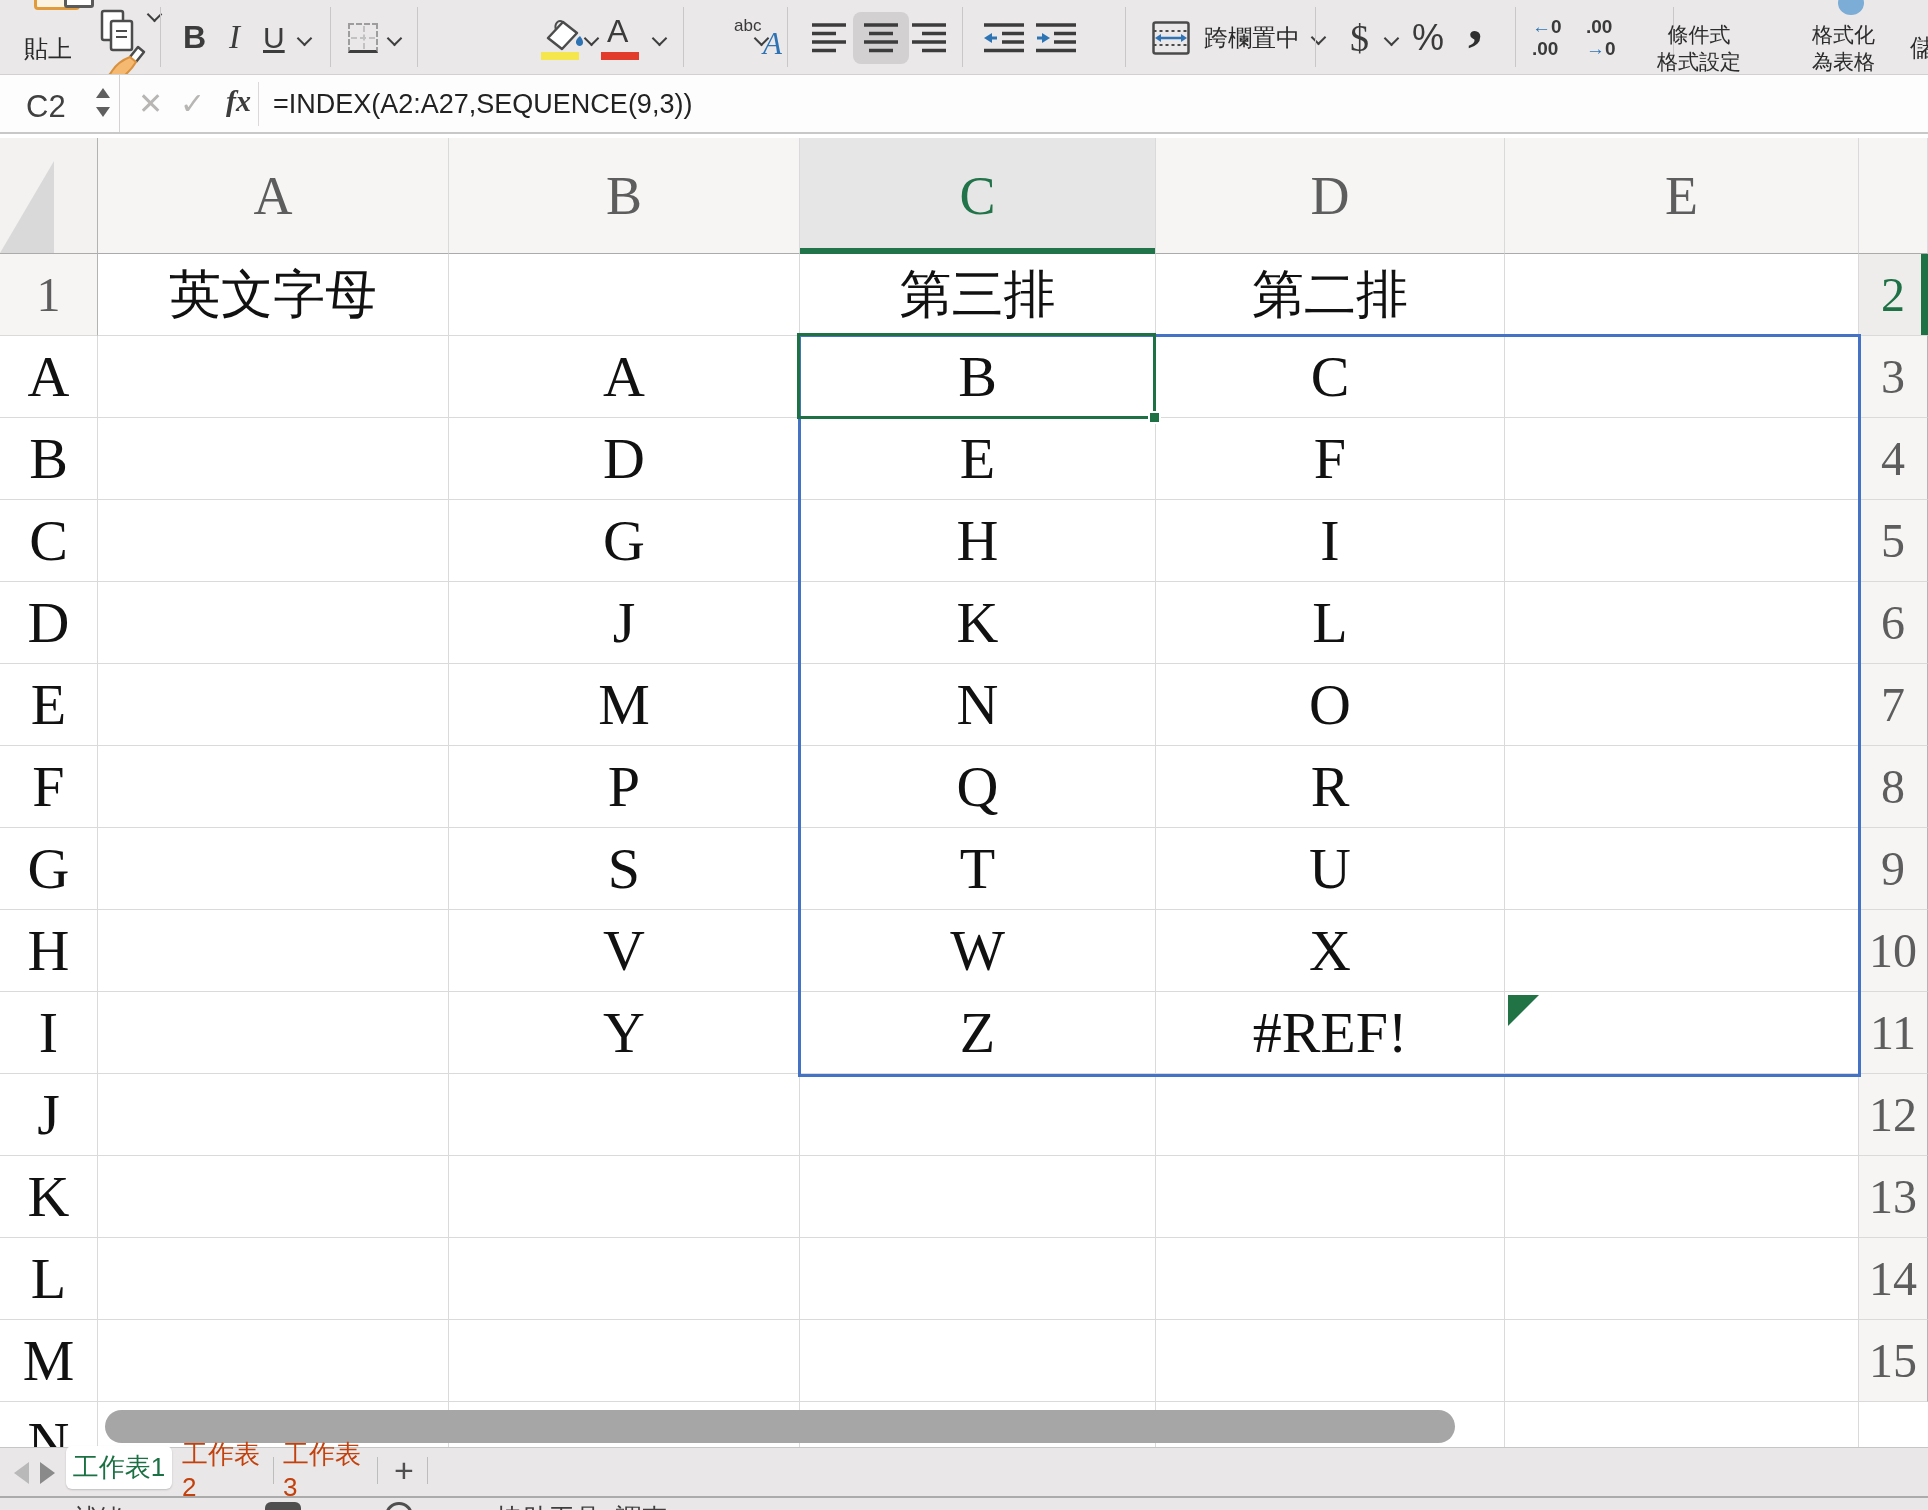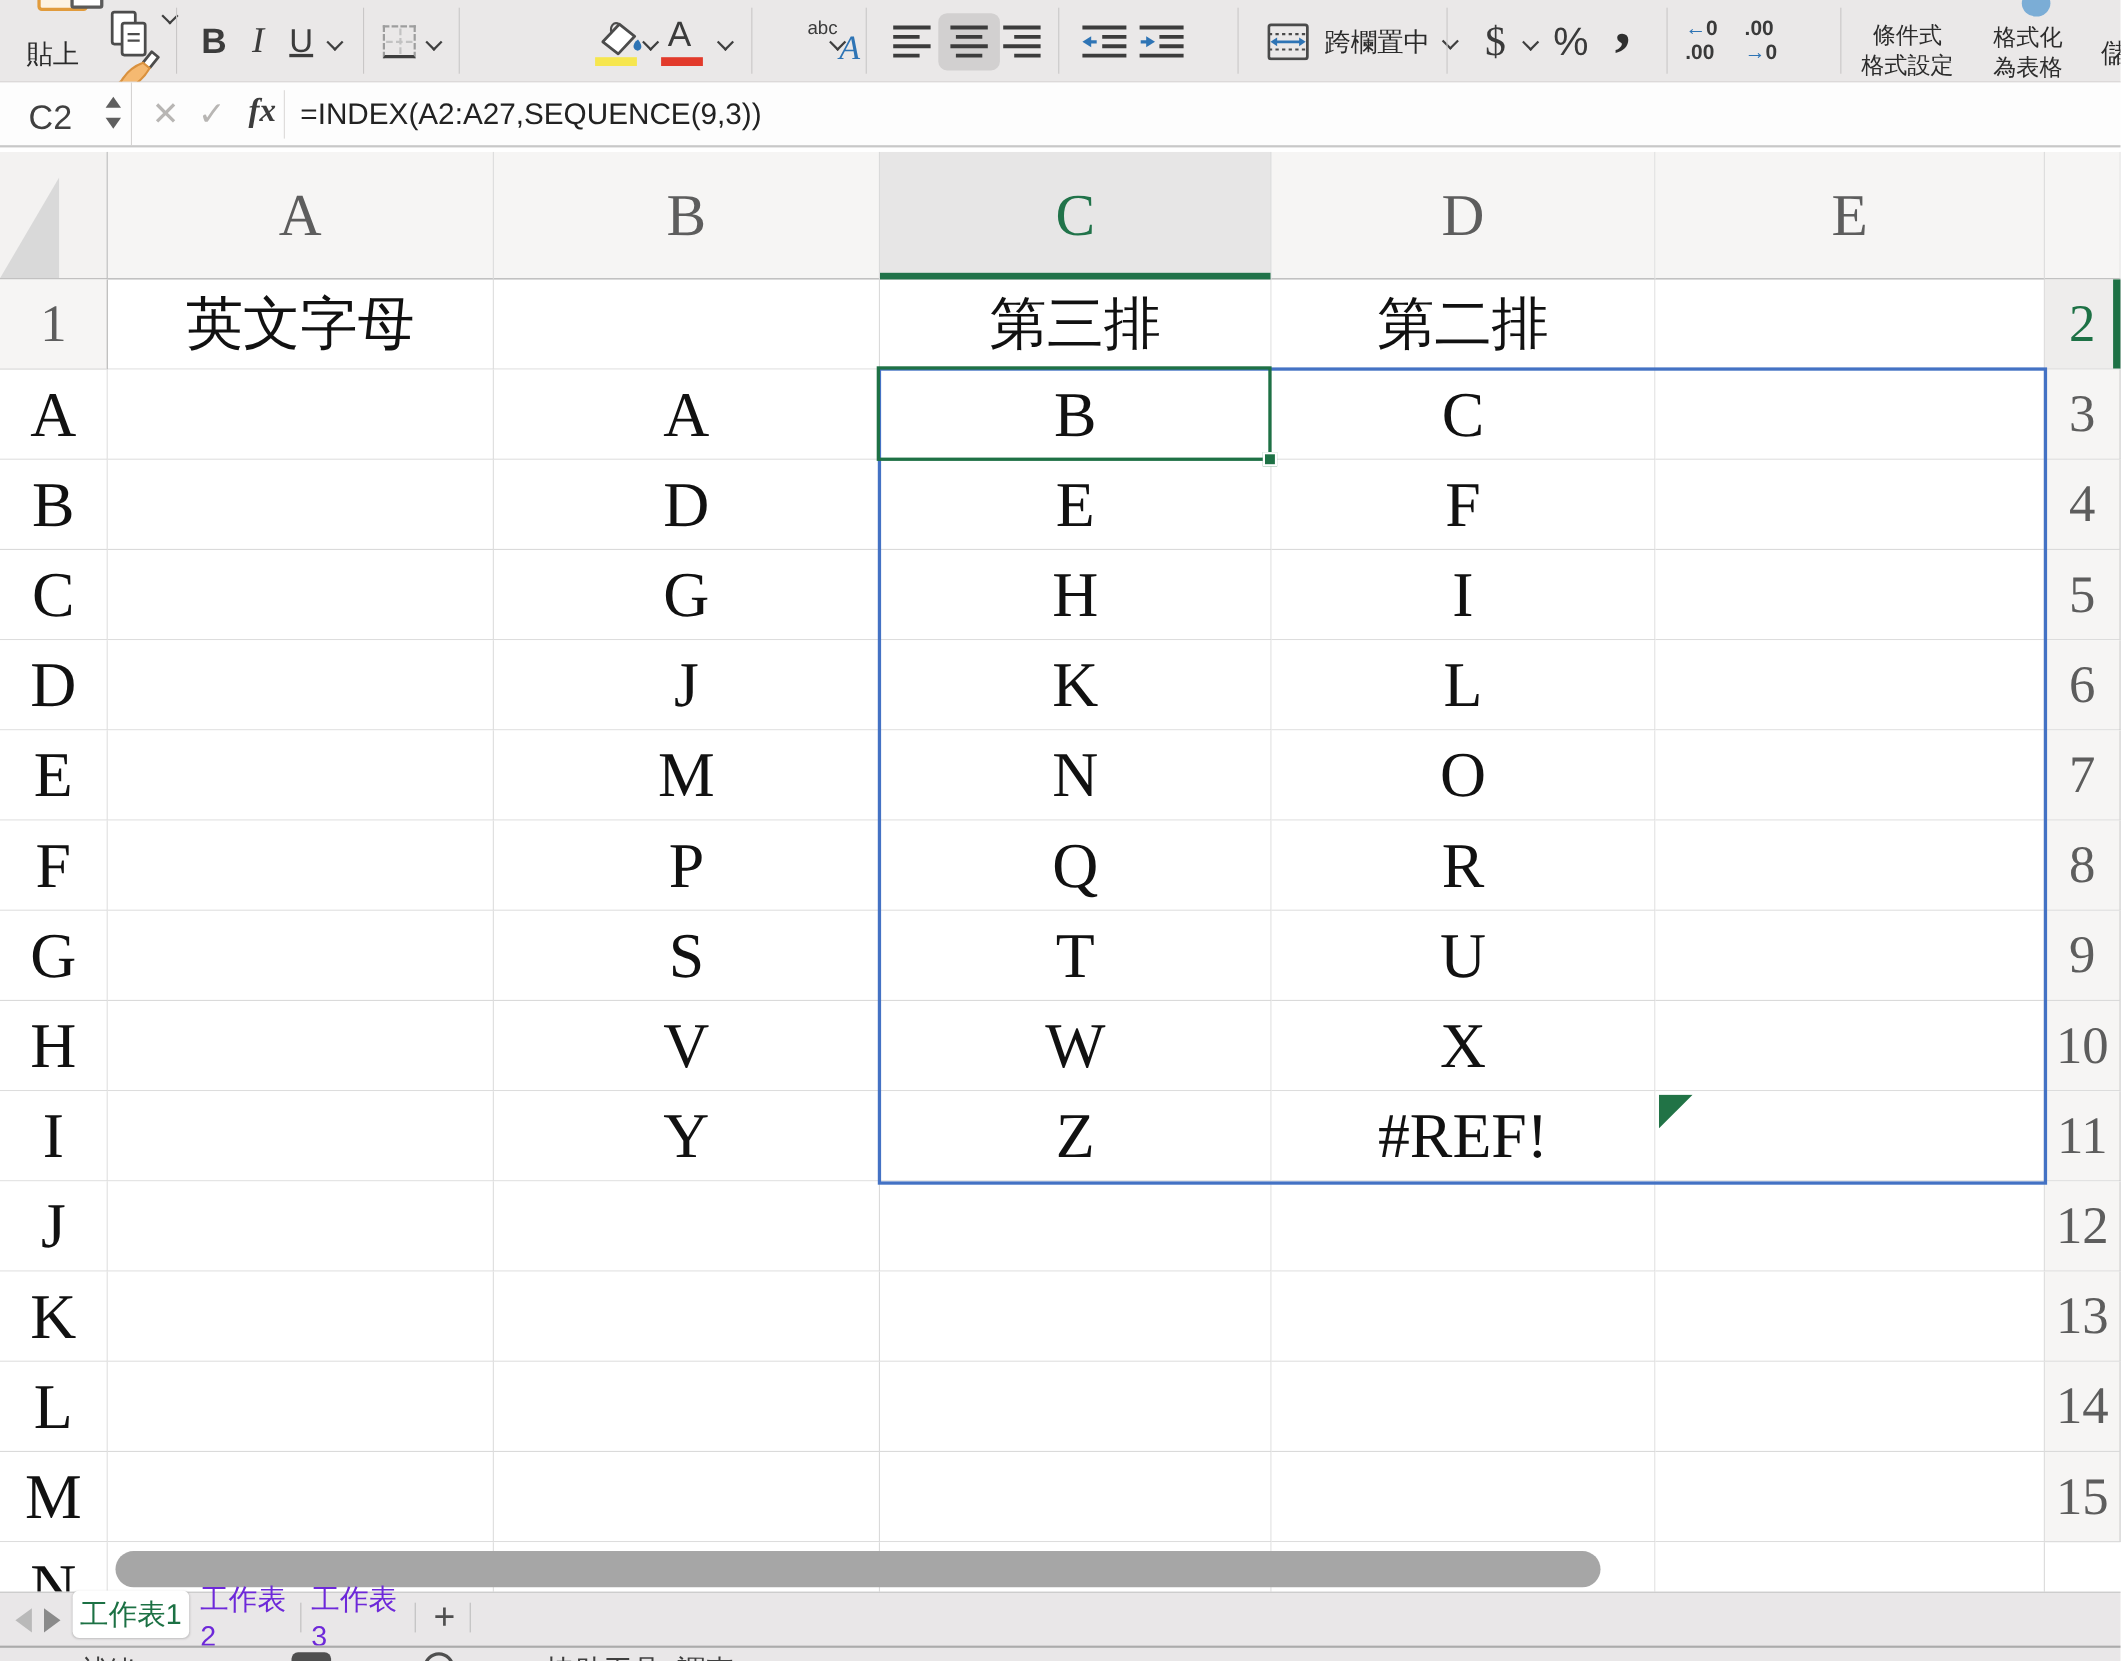--- a/index.html
+++ b/index.html
@@ -97,21 +97,21 @@
   .tabbar { position:absolute; top:1447px; left:0; width:1928px; height:49px; background:#e9e7e8;
             border-top:1px solid #c6c6c6; }
   .nav-tri { position:absolute; top:14px; width:0; height:0; border-top:11px solid transparent; border-bottom:11px solid transparent; }
   .nav-prev { left:14px; border-right:15px solid #b9b9b9; }
   .nav-next { left:40px; border-left:15px solid #8a8a8a; }
   .tab-active { position:absolute; left:66px; top:-2px; width:106px; height:43px; background:#fff;
                 border-radius:6px; box-shadow:0 1px 2px rgba(0,0,0,0.18);
                 display:flex; align-items:center; justify-content:center;
                 font-size:26px; color:#1c7144; }
   .tab { position:absolute; top:0; height:44px; display:flex; align-items:center; justify-content:center;
-         font-size:26px; color:#6d28d9; }
+         font-size:26px; color:#c2410c; }
   .tab-sep { position:absolute; top:9px; height:27px; width:1px; background:#bdbdbd; }
   .tab-add { position:absolute; left:388px; top:0; width:32px; height:44px; display:flex; align-items:center;
              justify-content:center; font-size:34px; color:#4f4f4f; }
 
   
   .statusbar { position:absolute; top:1496px; left:0; width:1928px; height:14px; background:#e9e7e8;
                border-top:2px solid #ababab; overflow:hidden; }
   .sb-text { position:absolute; top:3px; font-size:26px; color:#3f3f3f; white-space:nowrap; }
   .sb-ic1 { position:absolute; left:265px; top:4px; width:36px; height:28px; background:#4f4f4f; border-radius:6px; }
   .sb-ic2 { position:absolute; left:385px; top:4px; width:28px; height:28px; border:3px solid #4f4f4f; border-radius:50%; }
@@ -279,21 +279,21 @@
     </div>
     <div class="titem" style="left:1586px;">
       <div class="dec2">
         <span>.00</span>
         <span><span class="blue">→</span><span>0</span></span>
       </div>
     </div>
 
     <div class="tsep" style="left:1673px;"></div>
 
-    <div class="titem" style="left:1692px; top:10px;font-family:Liberation Mono, monospace;">
+    <div class="titem" style="left:1657px; top:10px;">
       <div class="two-line">
         <div>條件式</div>
         <div>格式設定</div>
       </div>
     </div>
     <div class="half-moon" style="left:1838px;"></div>
     <div class="titem" style="left:1812px; top:10px;">
       <div class="two-line">
         <div>格式化</div>
         <div>為表格</div>

